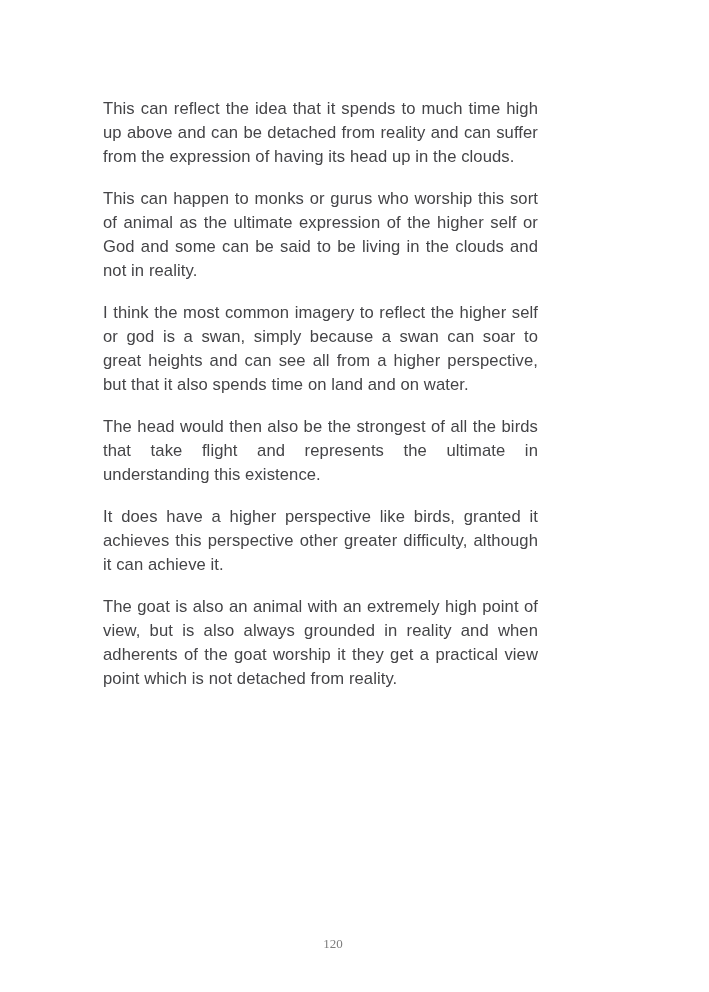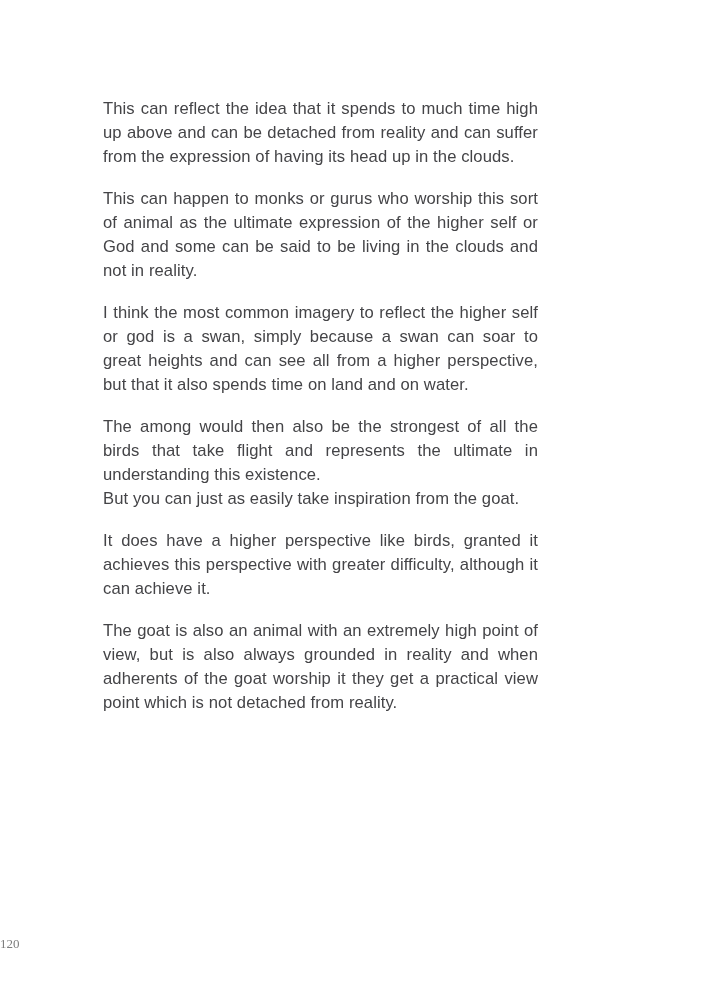--- a/index.html
+++ b/index.html
@@ -32,21 +32,21 @@
     letter-spacing:0.1px;
   }
   .seg{
     text-align:justify;
   }
   .page-number{
     position:absolute;
     top:936px;
     left:0;
     width:666px;
-    text-align:left;
+    text-align:center;
     font-family:"Liberation Serif", serif;
     font-size:13px;
     color:var(--pageno-color);
   }
 </style>
 </head>
 <body>
 
 <div class="page">
 
@@ -57,26 +57,25 @@
   <div class="para">
     <div class="seg">This can happen to monks or gurus who worship this sort of animal as the ultimate expression of the higher self or God and some can be said to be living in the clouds and not in reality.</div>
   </div>
 
   <div class="para">
     <div class="seg">I think the most common imagery to reflect the higher self or god is a swan, simply because a swan can soar to great heights and can see all from a higher perspective, but that it also spends time on land and on water.</div>
   </div>
 
 
   <div class="para">
-    <div class="seg">The among would then also be the strongest of all the birds that take flight and represents the ultimate in understanding this existence.</div>
-    <div class="seg">But you can just as easily take inspiration from the goat.</div>
+    <div class="seg">The head would then also be the strongest of all the birds that take flight and represents the ultimate in understanding this existence.</div>
   </div>
 
   <div class="para">
-    <div class="seg">It does have a higher perspective like birds, granted it achieves this perspective with greater difficulty, although it can achieve it.</div>
+    <div class="seg">It does have a higher perspective like birds, granted it achieves this perspective other greater difficulty, although it can achieve it.</div>
   </div>
 
 
   <div class="para">
     <div class="seg">The goat is also an animal with an extremely high point of view, but is also always grounded in reality and when adherents of the goat worship it they get a practical view point which is not detached from reality.</div>
   </div>
 
 </div>
 
 <div class="page-number">120</div>

